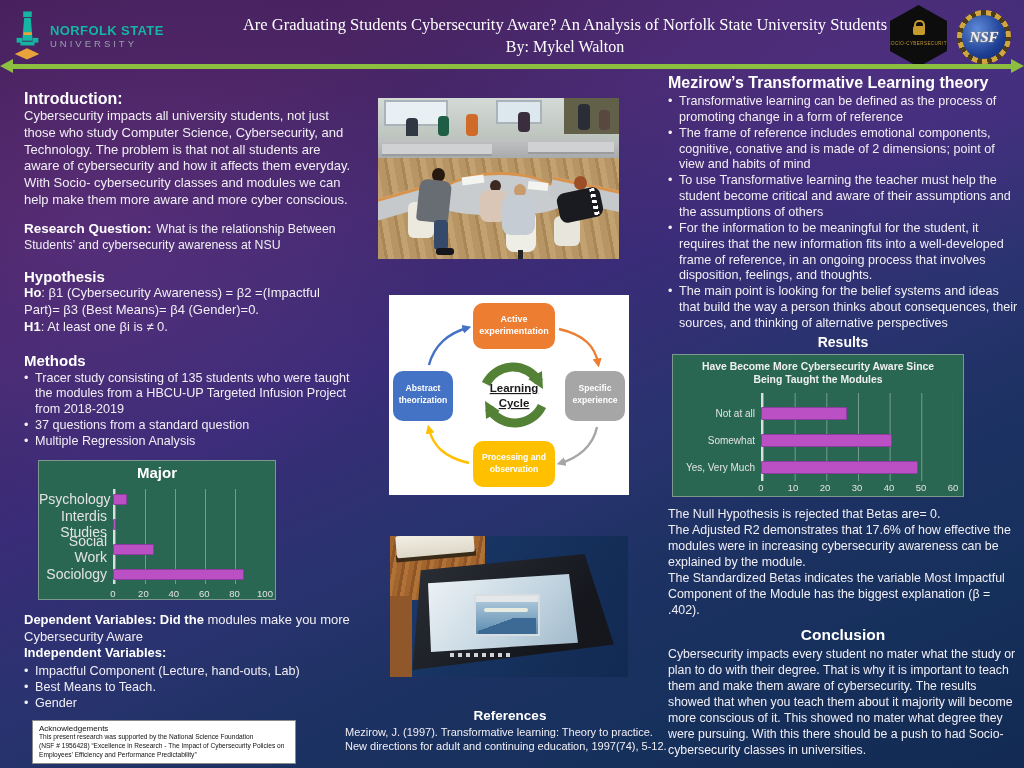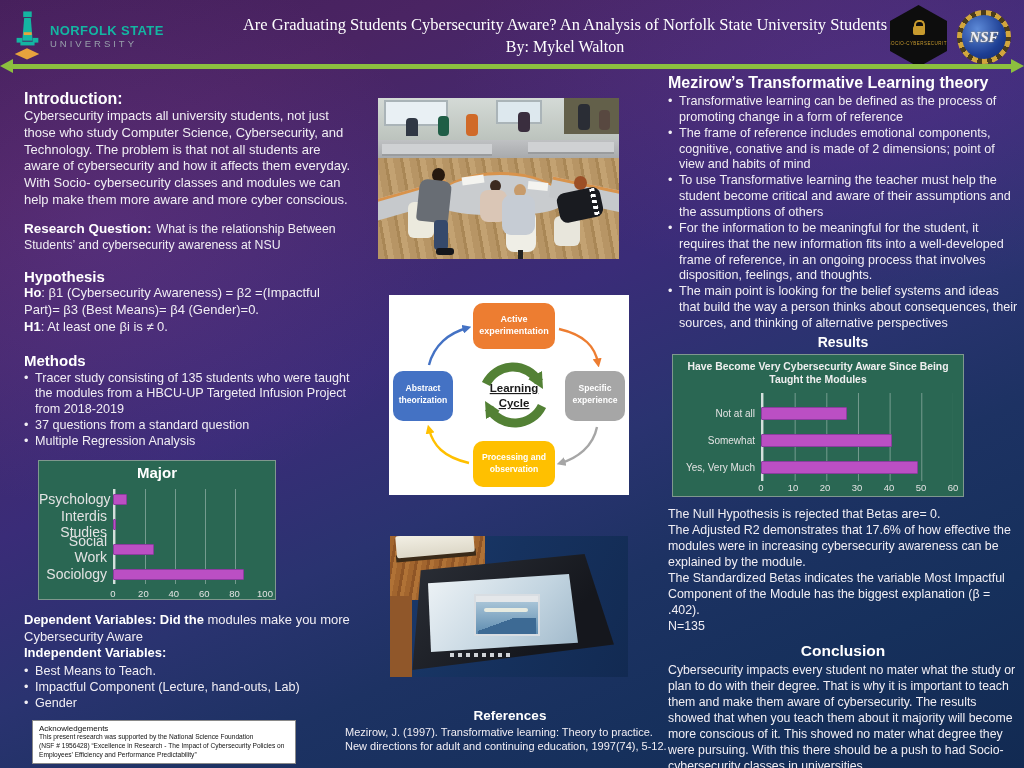--- a/index.html
+++ b/index.html
@@ -197,22 +197,22 @@
           <span class="chart-tick" style="left: 80%;">80</span>
           <span class="chart-tick" style="left: 100%;">100</span>
         </div>
     </div>
 
     <p class="body-text mt12">
       <span class="b">Dependent Variables: Did the</span><span> modules make you more Cybersecurity Aware</span>
     </p>
     <p class="body-text b">Independent Variables:</p>
     <ul class="bullets">
+        <li>Impactful Component (Lecture, hand-outs, Lab)</li>
         <li>Best Means to Teach.</li>
-        <li>Impactful Component (Lecture, hand-outs, Lab)</li>
         <li>Gender</li>
       </ul>
 
     <div class="ack">
       <div class="ack-title">Acknowledgements</div>
       <div class="ack-line">This present research was supported by the National Science Foundation</div>
       <div class="ack-line">(NSF # 1956428) “Excellence in Research - The Impact of Cybersecurity Policies on Employees’ Efficiency and Performance Predictability”</div>
     </div>
   </div>
 
@@ -321,21 +321,21 @@
         <li>Transformative learning can be defined as the process of promoting change in a form of reference</li>
         <li>The frame of reference includes emotional components, cognitive, conative and is made of 2 dimensions; point of view and habits of mind</li>
         <li>To use Transformative learning the teacher must help the student become critical and aware of their assumptions and the assumptions of others</li>
         <li>For the information to be meaningful for the student, it requires that the new information fits into a well-developed frame of reference, in an ongoing process that involves disposition, feelings, and thoughts.</li>
         <li>The main point is looking for the belief systems and ideas that build the way a person thinks about consequences, their sources, and thinking of alternative perspectives</li>
       </ul>
 
     <h2 class="res-head">Results</h2>
 
     <div class="chart chart--results" style="background: rgb(42, 103, 83);">
-      <div class="chart-title">Have Become Very Cybersecurity Aware Since Being Taught the Modules</div>
+      <div class="chart-title">Have Become More Cybersecurity Aware Since Being Taught the Modules</div>
       <div class="chart-grid" style="background-size: 16.6667% 100%;"></div>
       <div class="chart-rows">
           <div class="chart-row">
             <div class="chart-label">Not at all</div>
             <div class="chart-track">
               <div class="chart-bar" style="width: 45%; background: rgb(187, 79, 196);"></div>
             </div>
           </div>
           <div class="chart-row">
             <div class="chart-label">Somewhat</div>
@@ -358,20 +358,19 @@
           <span class="chart-tick" style="left: 66.6667%;">40</span>
           <span class="chart-tick" style="left: 83.3333%;">50</span>
           <span class="chart-tick" style="left: 100%;">60</span>
         </div>
     </div>
 
     <div class="res-lines">
       <div>The Null Hypothesis is rejected that Betas are= 0.</div>
       <div>The Adjusted R2 demonstrates that 17.6% of how effective the modules were in increasing cybersecurity awareness can be explained by the module.</div>
       <div>The Standardized Betas indicates the variable Most Impactful Component of the Module has the biggest explanation (β = .402).</div>
-      <div>N=135</div>
     </div>
 
     <h3 class="conc-head">Conclusion</h3>
     <p class="conc-body">Cybersecurity impacts every student no mater what the study or plan to do with their degree. That is why it is important to teach them and make them aware of cybersecurity. The results showed that when you teach them about it majority will become more conscious of it. This showed no mater what degree they were pursuing. With this there should be a push to had Socio-cybersecurity classes in universities.</p>
   </div>
 
 </div>
 
 </body></html>

